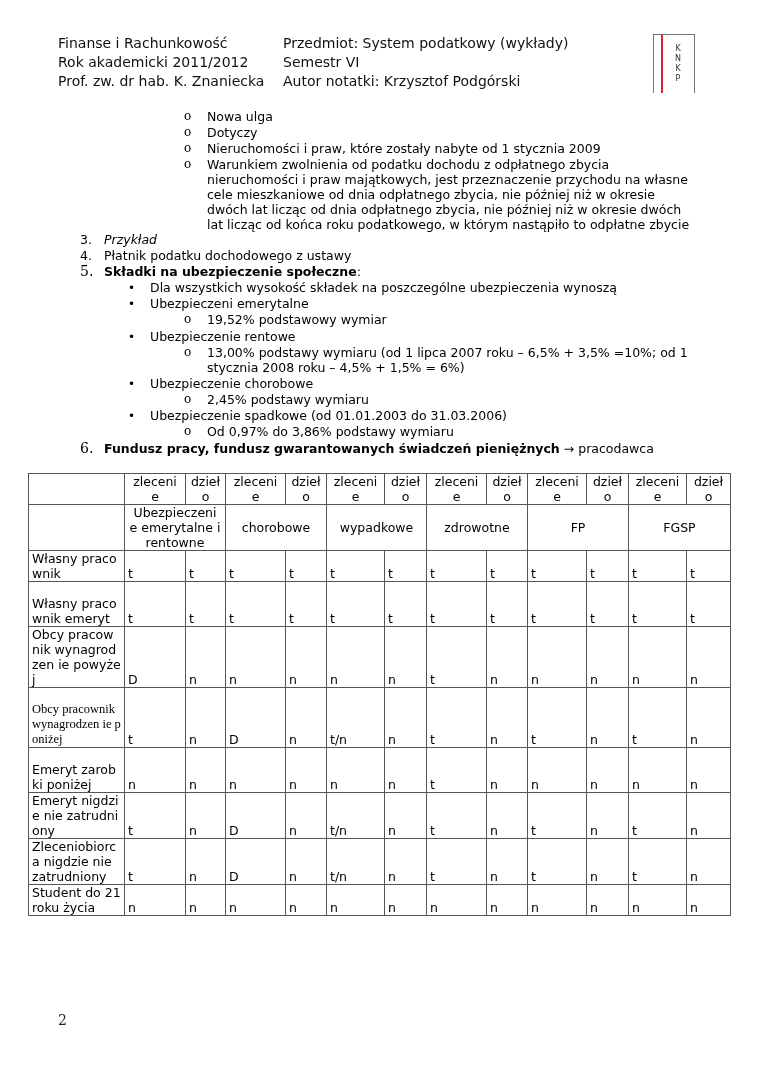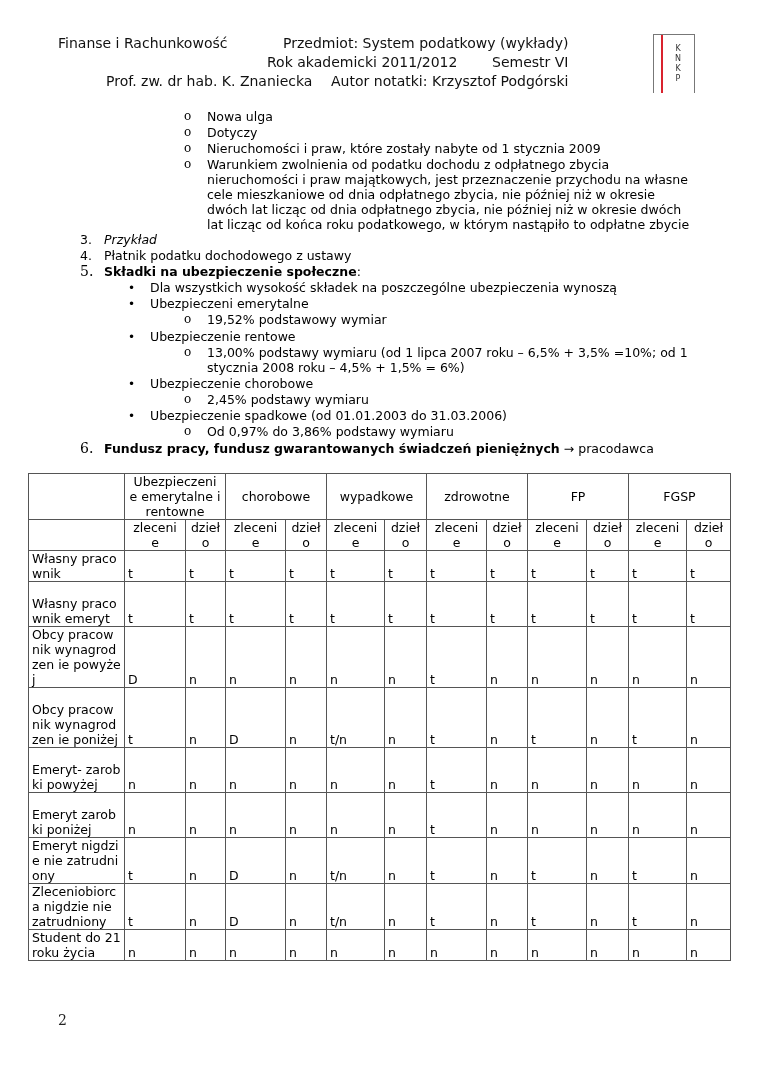--- a/index.html
+++ b/index.html
@@ -1,19 +1,19 @@
 <!DOCTYPE html>
 <html><head>
 <meta charset="utf-8">
 <style>
   html, body { margin: 0; padding: 0; background: #ffffff; }
   body { width: 760px; height: 1075px; position: relative; overflow: hidden;
          font-family: "DejaVu Sans", sans-serif; color: #000; font-size: 12.5px; }
   .hdr { position: absolute; top: 34px; left: 58px; font-size: 14px; line-height: 19px; color: #111; }
-  .hdr .row { display: flex; justify-content: flex-end; }
+  .hdr .row { display: flex; }
   .hdr .c1 { width: 225px; white-space: nowrap; }
   .hdr .c2 { white-space: nowrap; }
   .logo { position: absolute; left: 653px; top: 34px; width: 40px; height: 58px;
           border-left: 1px solid #777; border-right: 1px solid #777; border-top: 1px solid #777; }
   .logo .red { position: absolute; left: 7px; top: 0; width: 2px; height: 58px; background: #d9232e; }
   .logo .txt { position: absolute; left: 20px; top: 9px; font-size: 8px; line-height: 10px; color: #333;
                text-align: center; width: 8px; }
   .line { position: absolute; white-space: nowrap; line-height: 16px; }
   .obul { position: absolute; font-family: "DejaVu Serif", serif; font-size: 12px; }
   .dot { position: absolute; font-size: 12px; }
@@ -112,44 +112,44 @@
       <col style="width:58px">
       <col style="width:42px">
       <col style="width:60px">
       <col style="width:41px">
       <col style="width:59px">
       <col style="width:42px">
       <col style="width:58px">
       <col style="width:44px">
   </colgroup>
   <tbody id="tbl-body">
+    <tr style="height:30px">
+      <td></td>
+      <td class="sub">zleceni e</td>
+      <td class="sub">dzieł o</td>
+      <td class="sub">zleceni e</td>
+      <td class="sub">dzieł o</td>
+      <td class="sub">zleceni e</td>
+      <td class="sub">dzieł o</td>
+      <td class="sub">zleceni e</td>
+      <td class="sub">dzieł o</td>
+      <td class="sub">zleceni e</td>
+      <td class="sub">dzieł o</td>
+      <td class="sub">zleceni e</td>
+      <td class="sub">dzieł o</td>
+    </tr>
     <tr style="height:45px">
       <td></td>
       <td class="hc" colspan="2">Ubezpieczeni e emerytalne i rentowne</td>
       <td class="hc" colspan="2">chorobowe</td>
       <td class="hc" colspan="2">wypadkowe</td>
       <td class="hc" colspan="2">zdrowotne</td>
       <td class="hc" colspan="2">FP</td>
       <td class="hc" colspan="2">FGSP</td>
     </tr>
-    <tr style="height:30px">
-      <td></td>
-      <td class="sub">zleceni e</td>
-      <td class="sub">dzieł o</td>
-      <td class="sub">zleceni e</td>
-      <td class="sub">dzieł o</td>
-      <td class="sub">zleceni e</td>
-      <td class="sub">dzieł o</td>
-      <td class="sub">zleceni e</td>
-      <td class="sub">dzieł o</td>
-      <td class="sub">zleceni e</td>
-      <td class="sub">dzieł o</td>
-      <td class="sub">zleceni e</td>
-      <td class="sub">dzieł o</td>
-    </tr>
   <tr style="height: 28px;">
         <td style="word-break: break-all;">Własny pracownik</td>
         <td>t</td>
         <td>t</td>
         <td>t</td>
         <td>t</td>
         <td>t</td>
         <td>t</td>
         <td>t</td>
         <td>t</td>
@@ -182,47 +182,32 @@
         <td>n</td>
         <td>n</td>
         <td>t</td>
         <td>n</td>
         <td>n</td>
         <td>n</td>
         <td>n</td>
         <td>n</td>
       </tr>
       <tr style="height: 60px;">
-        <td style="word-break: break-all;">Obcy pracownik wynagrodzen ie poniżej</td>
+        <td style="word-break: break-all; font-family: Liberation Serif, serif;">Obcy pracownik wynagrodzen ie poniżej</td>
         <td>t</td>
         <td>n</td>
         <td>D</td>
         <td>n</td>
         <td>t/n</td>
         <td>n</td>
         <td>t</td>
         <td>n</td>
         <td>t</td>
         <td>n</td>
         <td>t</td>
-        <td>n</td>
-      </tr>
-      <tr style="height: 45px;">
-        <td style="word-break: break-all;">Emeryt- zarobki powyżej</td>
-        <td>n</td>
-        <td>n</td>
-        <td>n</td>
-        <td>n</td>
-        <td>n</td>
-        <td>n</td>
-        <td>t</td>
-        <td>n</td>
-        <td>n</td>
-        <td>n</td>
-        <td>n</td>
         <td>n</td>
       </tr>
       <tr style="height: 45px;">
         <td style="word-break: break-all;">Emeryt zarobki poniżej</td>
         <td>n</td>
         <td>n</td>
         <td>n</td>
         <td>n</td>
         <td>n</td>
         <td>n</td>

